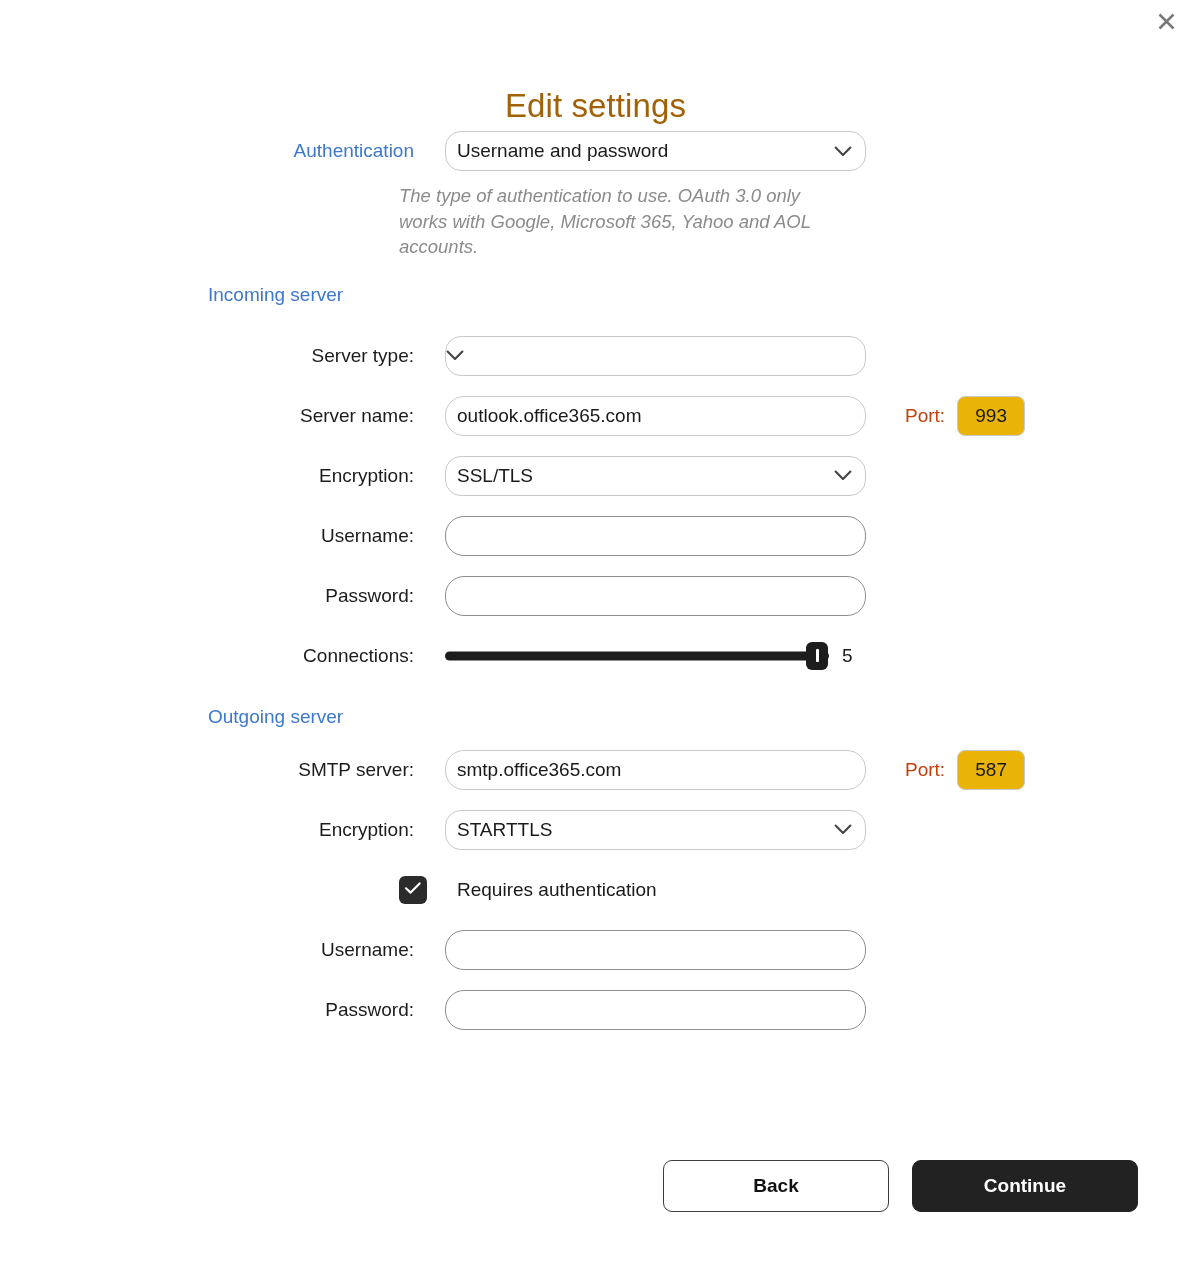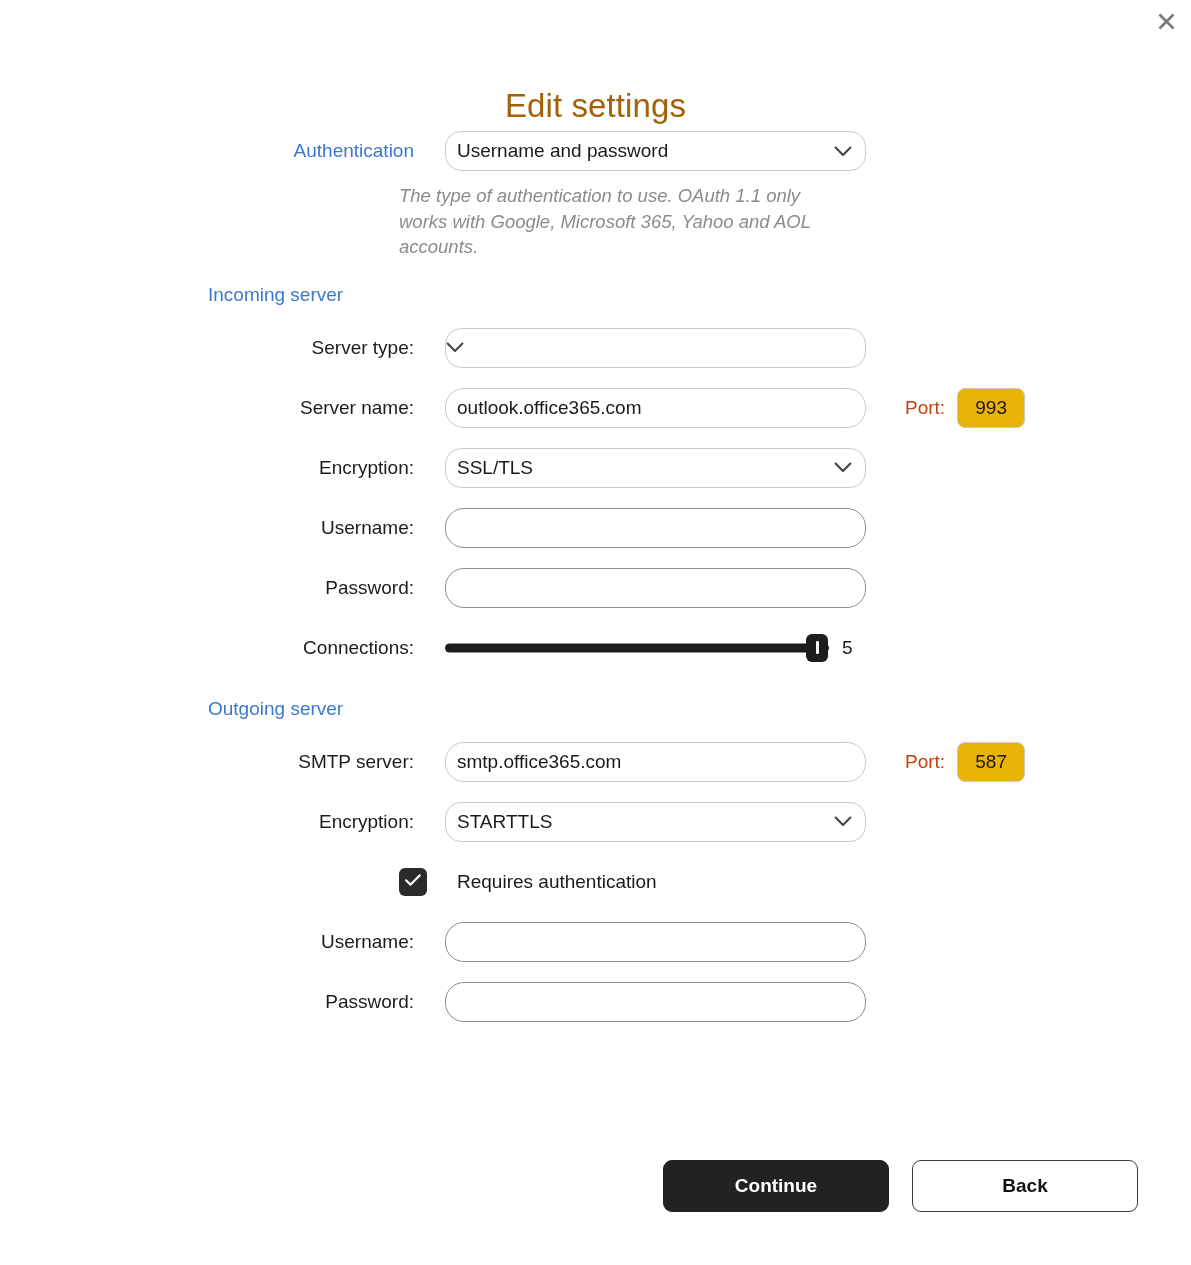--- a/index.html
+++ b/index.html
@@ -295,23 +295,23 @@
         <span class="select-value">Username and password</span>
         <span class="chevron">
           <svg width="18" height="11" viewBox="0 0 18 11">
             <path d="M1.6 1.6 L9 9 L16.4 1.6" fill="none" stroke="#444" stroke-width="2.1" stroke-linecap="round" stroke-linejoin="round"></path>
           </svg>
         </span>
       </div>
     </div>
   </div>
 
-  <div class="helper" style="margin-top:-8px; margin-bottom:22px;">The type of authentication to use. OAuth 1.1 only works with Google, Microsoft 365, Yahoo and AOL accounts.</div>
-
-  <div class="section-head" style="margin-bottom:20px;">Incoming server</div>
+  <div class="helper" style="margin-top:-8px; margin-bottom:22px;">The type of authentication to use. OAuth 3.0 only works with Google, Microsoft 365, Yahoo and AOL accounts.</div>
+
+  <div class="section-head" style="margin-bottom:28px;">Incoming server</div>
 
   <div class="row">
     <div class="label-col">Server type:</div>
     <div class="field-col">
       <div class="select-wrap">
         <span class="chevron">
           <svg width="18" height="11" viewBox="0 0 18 11">
             <path d="M1.6 1.6 L9 9 L16.4 1.6" fill="none" stroke="#444" stroke-width="2.1" stroke-linecap="round" stroke-linejoin="round"></path>
           </svg>
         </span>
@@ -413,15 +413,15 @@
   <div class="row">
     <div class="label-col">Password:</div>
     <div class="field-col">
       <input class="text-input hovered" type="password" value="" style="">
     </div>
   </div>
 
 </div>
 
 <div class="footer">
+  <button class="btn btn-back">Back</button>
   <button class="btn btn-continue">Continue</button>
-  <button class="btn btn-back">Back</button>
 </div>
 
 </body></html>

